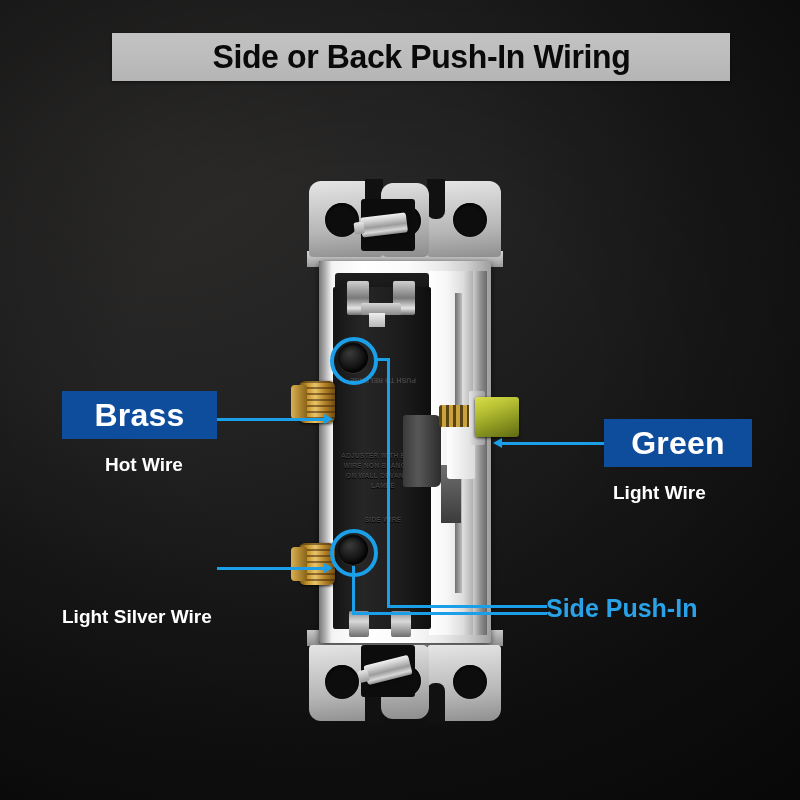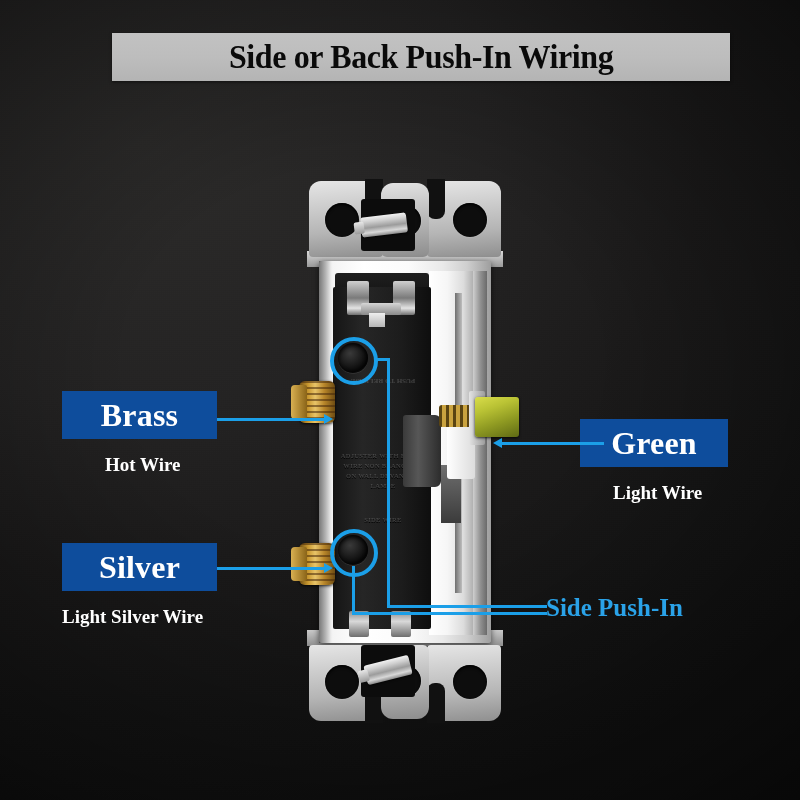--- a/index.html
+++ b/index.html
@@ -5,21 +5,21 @@
   html, body {
     margin: 0;
     padding: 0;
     background: #111;
   }
   #stage {
     position: relative;
     width: 800px;
     height: 800px;
     overflow: hidden;
-    font-family: Liberation Serif, serif;
+    font-family: Liberation Sans, sans-serif;
     background: #7f1d1d;
   }
 
   
   .bg {
     position: absolute;
     inset: 0;
     background:
       radial-gradient(ellipse 900px 700px at 18% 18%, #2b2a29 0%, #232222 38%, #1a1919 62%, #141414 82%, #101010 100%);
   }
@@ -461,28 +461,25 @@
   <div class="annot-circle" style="left:330px; top:337px; width:48px; height:48px;"></div>
   <div class="annot-circle" style="left:330px; top:529px; width:48px; height:48px;"></div>
 
   <div class="tag" style="left:62px; top:391px; width:155px; height:48px;">
     <span class="tag-text">Brass</span>
   </div>
   <div class="sub" style="left:94px; top:454px;margin-left:11px;">Hot Wire</div>
   <div class="leader h" style="left:217px; top:418px; width:108px;"></div>
   <div class="arrowhead" style="left:324px; top:414px;"></div>
 
-  <div class="tag" style="left:62px; top:543px; width:155px; height:48px;">
-    <span class="tag-text">Silver</span>
-  </div>
   <div class="sub" style="left:62px; top:606px;">Light Silver Wire</div>
   <div class="leader h" style="left:217px; top:567px; width:108px;"></div>
   <div class="arrowhead" style="left:324px; top:563px;"></div>
 
-  <div class="tag" style="left:580px; top:419px; width:148px; height:48px;">
+  <div class="tag" style="left:604px; top:419px; width:148px; height:48px;">
     <span class="tag-text">Green</span>
   </div>
   <div class="sub" style="left:613px; top:482px;">Light Wire</div>
   <div class="leader h" style="left:500px; top:442px; width:104px;"></div>
   <div class="arrowhead left" style="left:493px; top:438px;"></div>
 
   <div class="leader h" style="left:374px; top:358px; width:16px;"></div>
   <div class="leader v" style="left:387px; top:358px; height:250px;"></div>
   <div class="leader h" style="left:387px; top:605px; width:160px;"></div>
 

